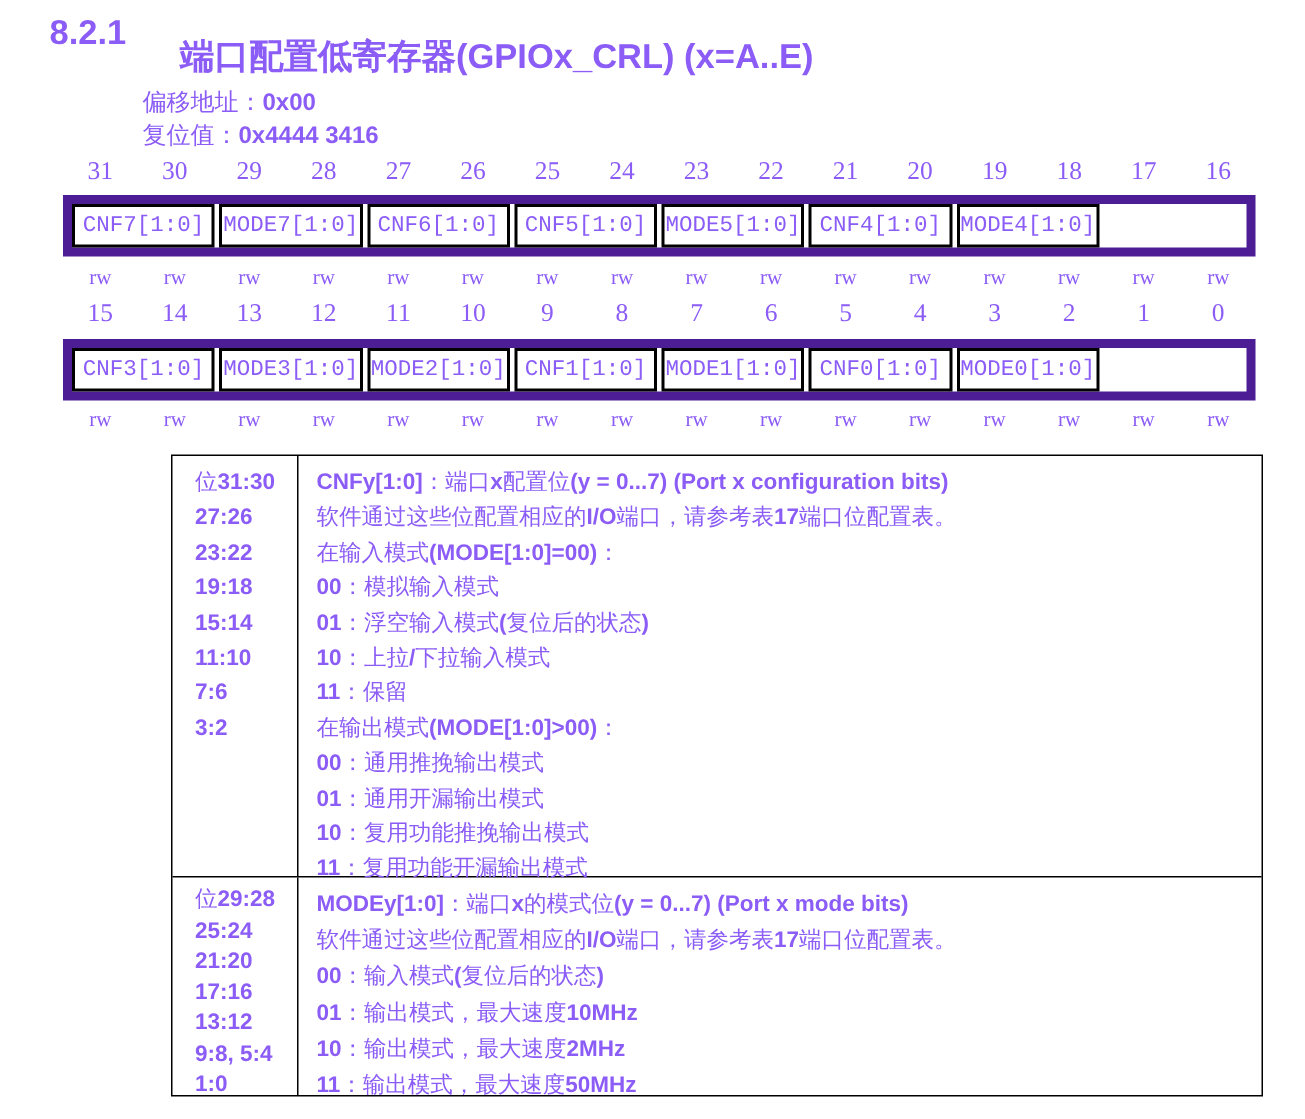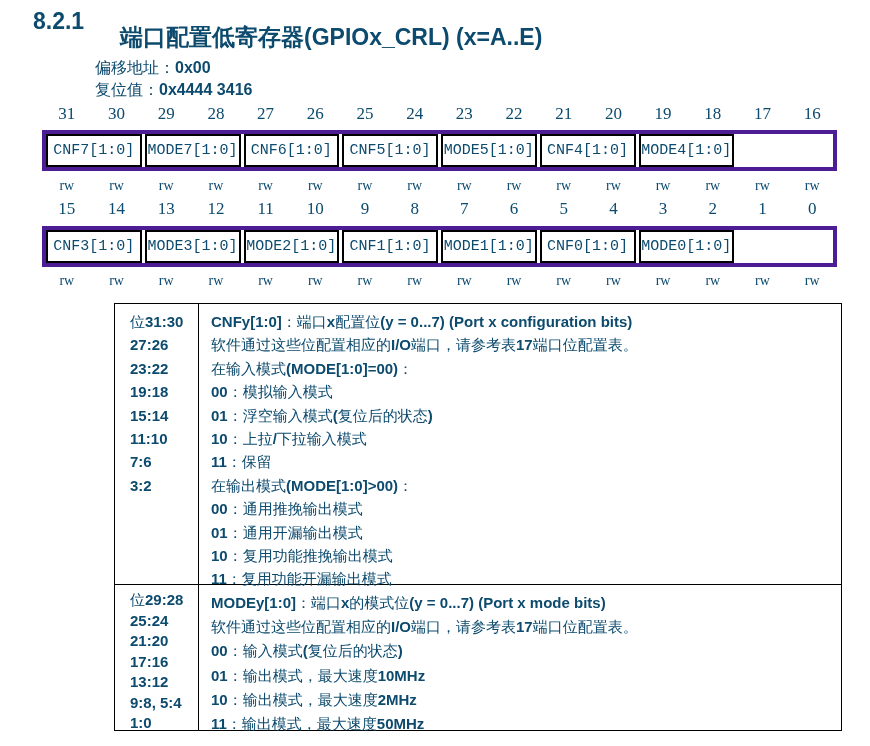--- a/index.html
+++ b/index.html
@@ -1,36 +1,36 @@
 <!DOCTYPE html>
 <html><head>
 <meta charset="utf-8">
 <style>
   html,body{margin:0;padding:0;background:#fff;}
-  .page{position:relative;width:870px;height:746px;background:#ffffff;color:#0c4a6e;
+  .page{position:relative;width:870px;height:746px;background:#ffffff;color:#8b5cf6;
         font-family:"Liberation Sans",sans-serif;overflow:hidden;}
 
   
   .sec-num{position:absolute;left:33px;top:8px;font-size:23px;font-weight:bold;}
   .sec-title{position:absolute;left:120px;top:22px;font-size:23px;font-weight:bold;white-space:nowrap;}
 
   
   .meta{position:absolute;left:95px;font-size:16px;white-space:nowrap;}
   .meta.offset{top:58px;}
   .meta.reset{top:80px;}
   .meta .val{font-weight:bold;}
 
   
   .bits-row{position:absolute;left:42px;width:795px;display:grid;
             grid-template-columns:repeat(16,1fr);text-align:center;
             font-family:Liberation Serif, serif;font-size:17px;}
   .bits-row.r1{top:104px;}
   .bits-row.r2{top:199px;}
   .field-row{position:absolute;left:42px;width:795px;height:41px;box-sizing:border-box;
-             border:4px solid #4c1d95;display:grid;grid-template-columns:repeat(8,1fr);
+             border:6px solid #4c1d95;display:grid;grid-template-columns:repeat(8,1fr);
              column-gap:3px;background:#fff;}
   .field-row.r1{top:130px;}
   .field-row.r2{top:226px;}
   .field-cell{border:2px solid #000;display:flex;align-items:center;justify-content:center;
               font-family:"Liberation Mono",monospace;font-size:15px;white-space:nowrap;overflow:hidden;}
   .rw-row{position:absolute;left:42px;width:795px;display:grid;
           grid-template-columns:repeat(16,1fr);text-align:center;
           font-family:"Liberation Serif",serif;font-size:14px;}
   .rw-row.r1{top:178px;}
   .rw-row.r2{top:273px;}

